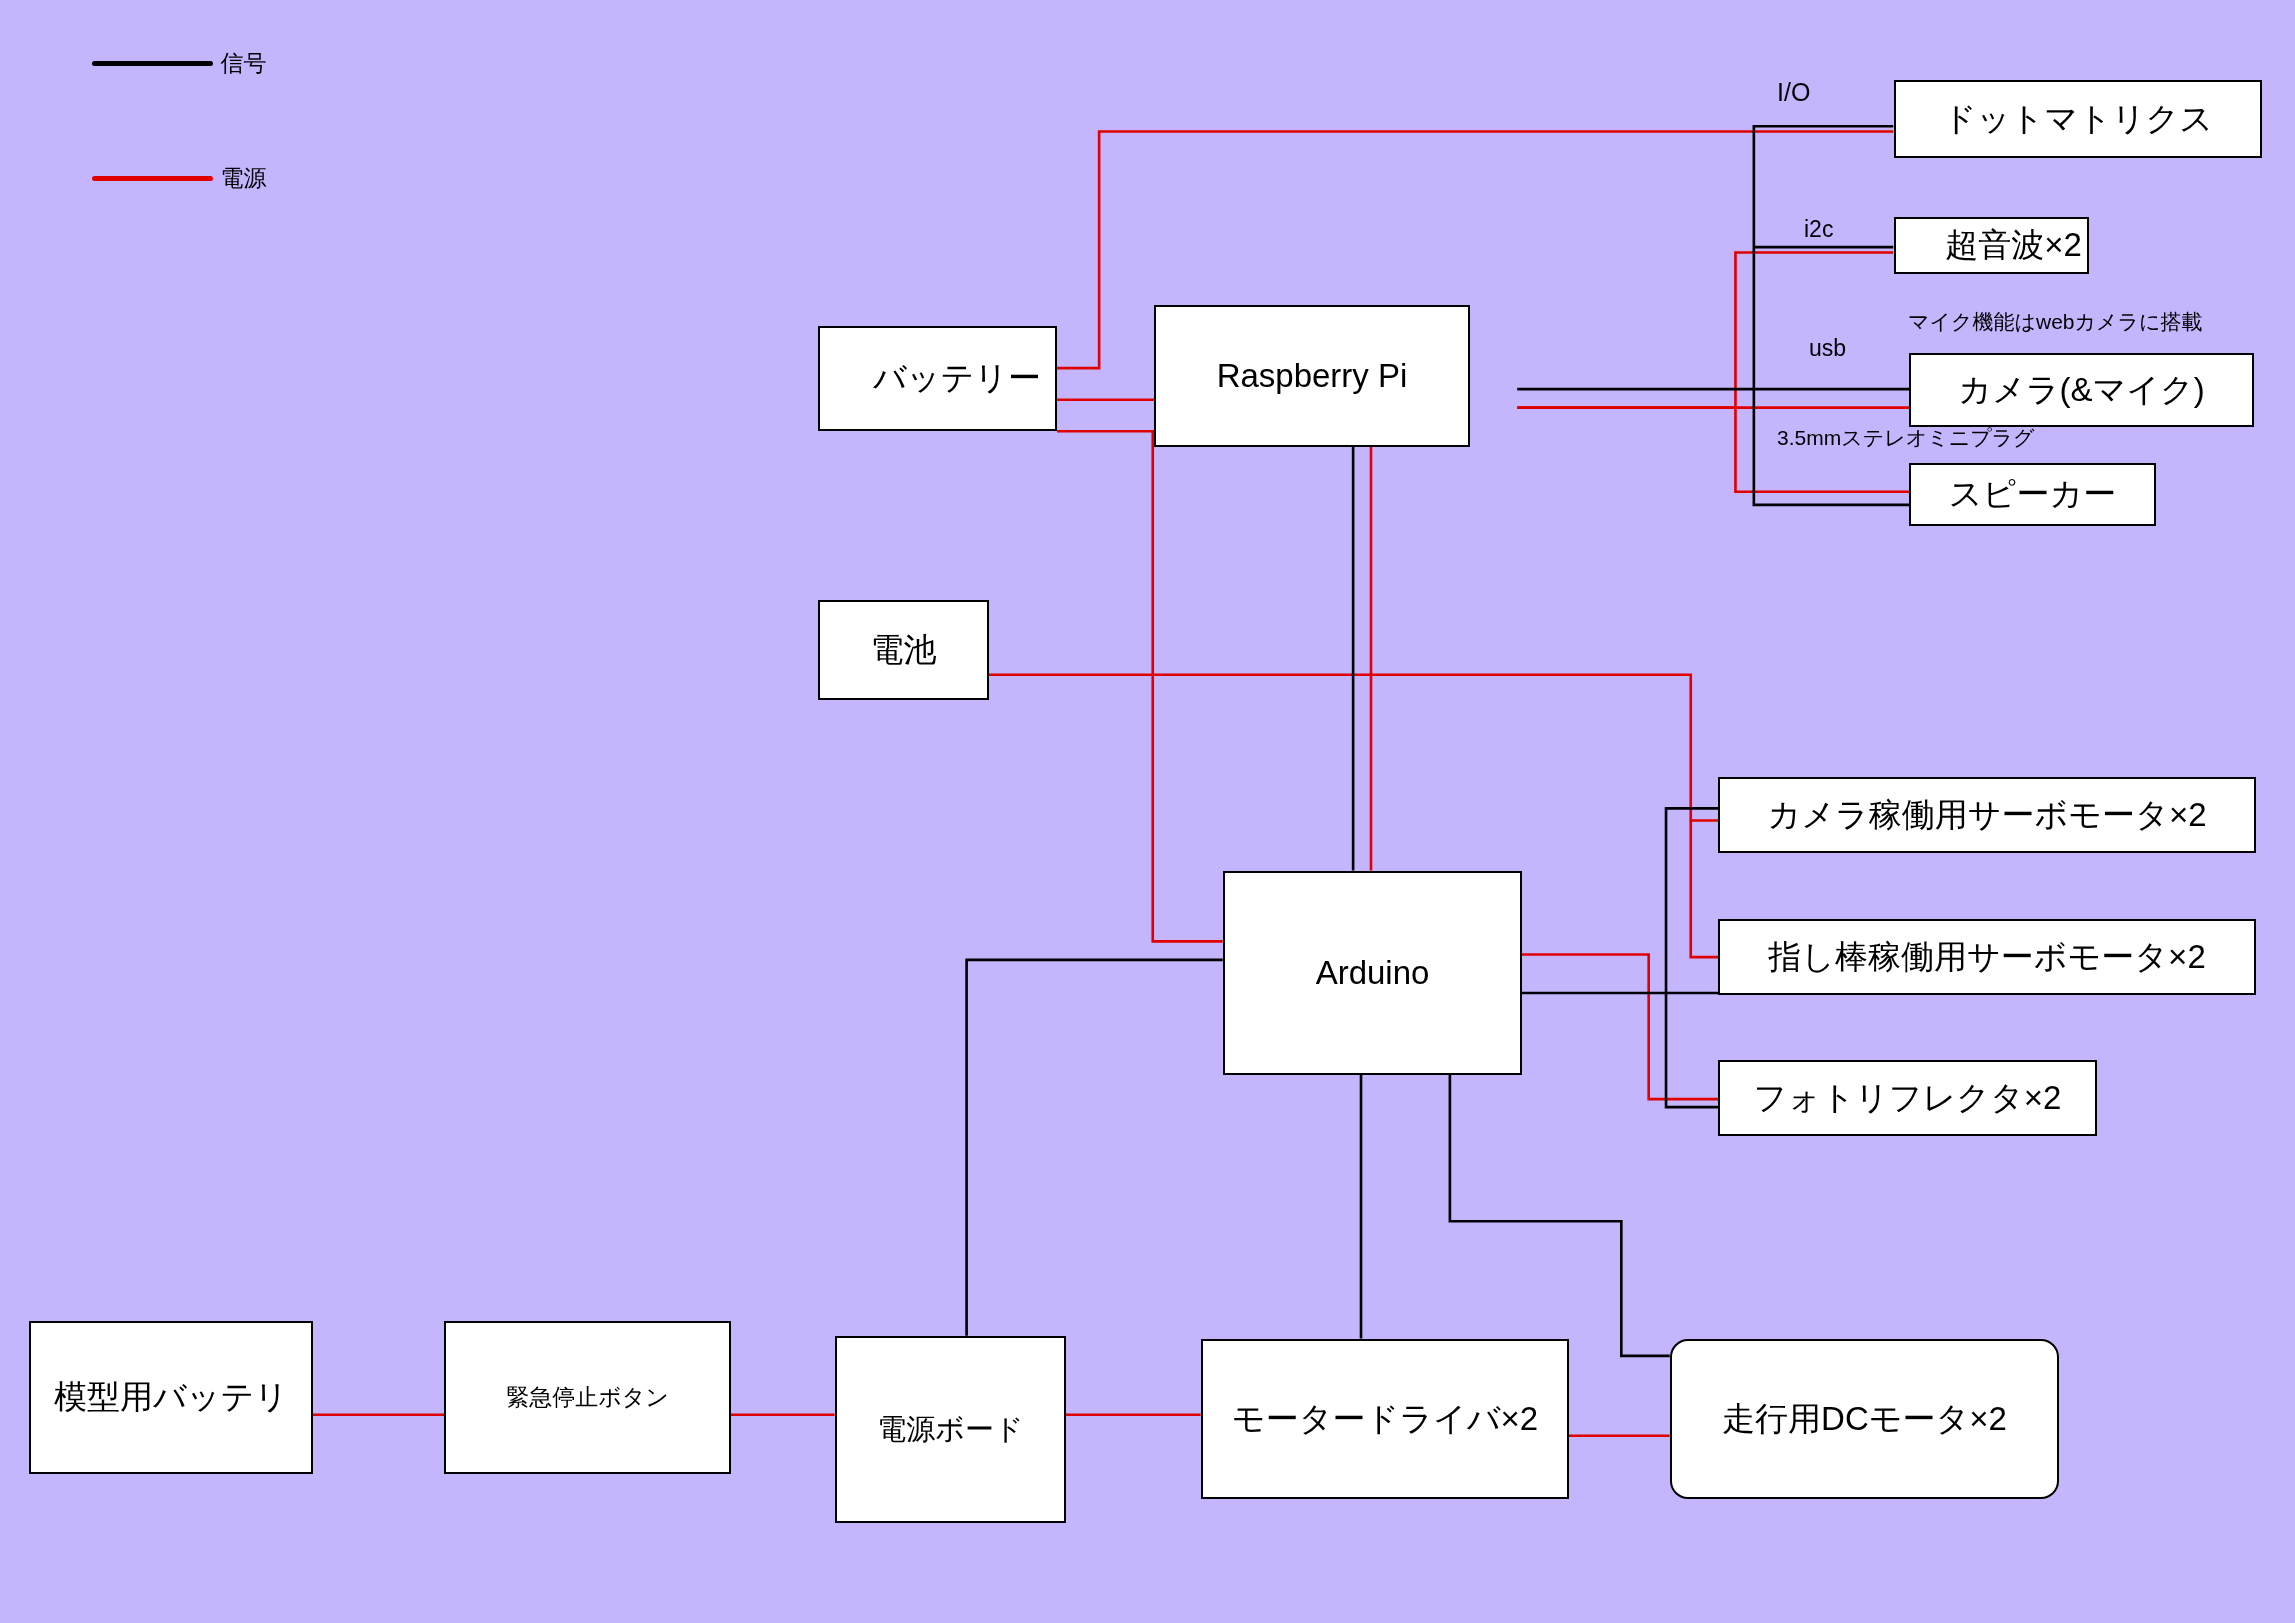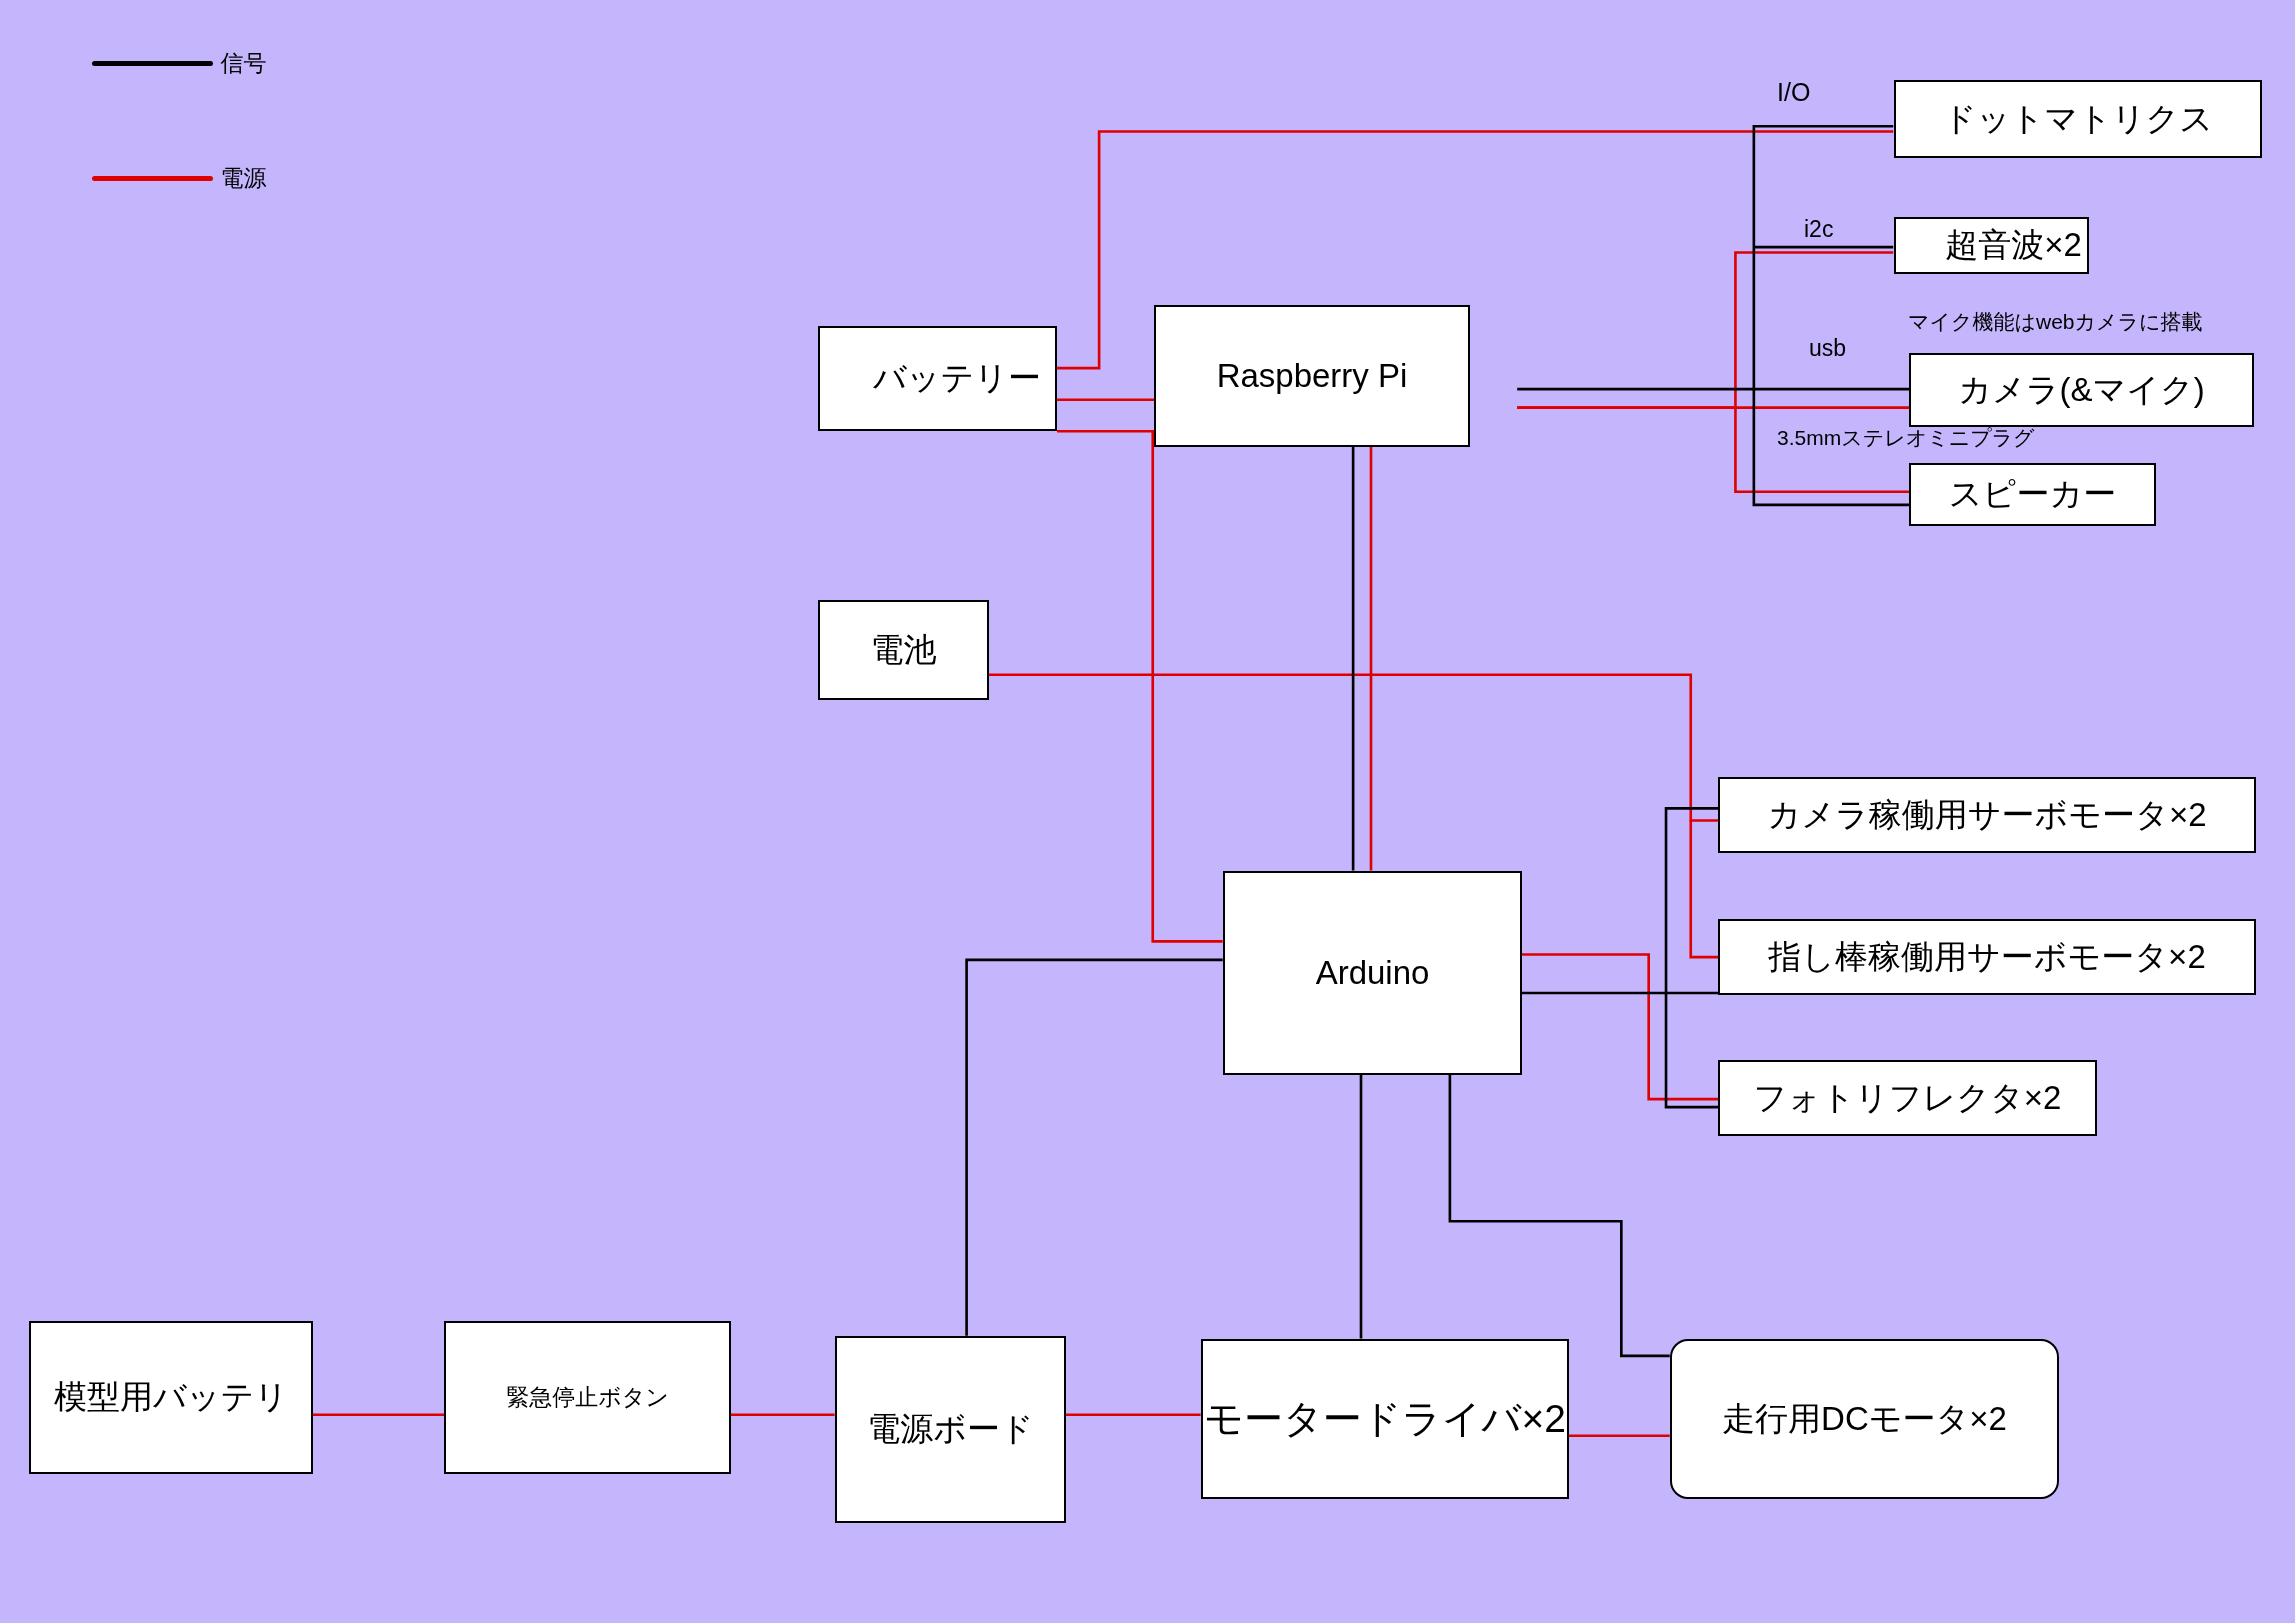--- a/index.html
+++ b/index.html
@@ -110,24 +110,24 @@
       <div class="node" style="left: 1718px; top: 1060px; width: 379px; height: 76px;">
         <span style="font-size: 33px;">フォトリフレクタ×2</span>
       </div>
       <div class="node" style="left: 29px; top: 1321px; width: 284px; height: 153px;">
         <span style="font-size: 33px;">模型用バッテリ</span>
       </div>
       <div class="node" style="left: 444px; top: 1321px; width: 287px; height: 153px;">
         <span style="font-size: 23px;">緊急停止ボタン</span>
       </div>
       <div class="node" style="left: 835px; top: 1336px; width: 231px; height: 187px;">
-        <span style="font-size: 33px;">電源ボード</span>
+        <span style="font-size: 29px;">電源ボード</span>
       </div>
       <div class="node" style="left: 1201px; top: 1339px; width: 368px; height: 160px;">
-        <span style="font-size: 39px;">モータードライバ×2</span>
+        <span style="font-size: 33px;">モータードライバ×2</span>
       </div>
       <div class="node" style="left: 1670px; top: 1339px; width: 389px; height: 160px; border-radius: 18px;">
         <span style="font-size: 33px;">走行用DCモータ×2</span>
       </div>
     </div>
   <div id="edge-labels">
       <div class="edge-label" style="left: 1777px; top: 80px; font-size: 25px;">I/O</div>
       <div class="edge-label" style="left: 1804px; top: 218px; font-size: 23px;">i2c</div>
       <div class="edge-label" style="left: 1809px; top: 337px; font-size: 23px;">usb</div>
       <div class="edge-label" style="left: 1777px; top: 427px; font-size: 21px;">3.5mmステレオミニプラグ</div>

